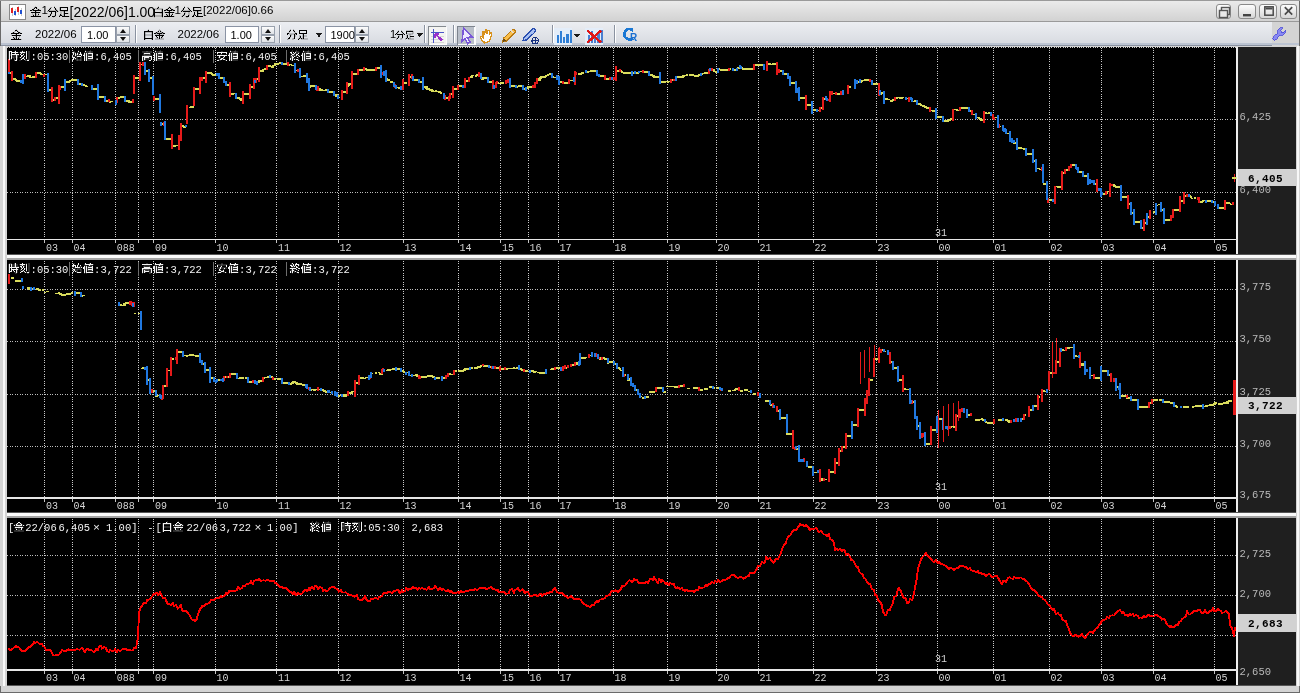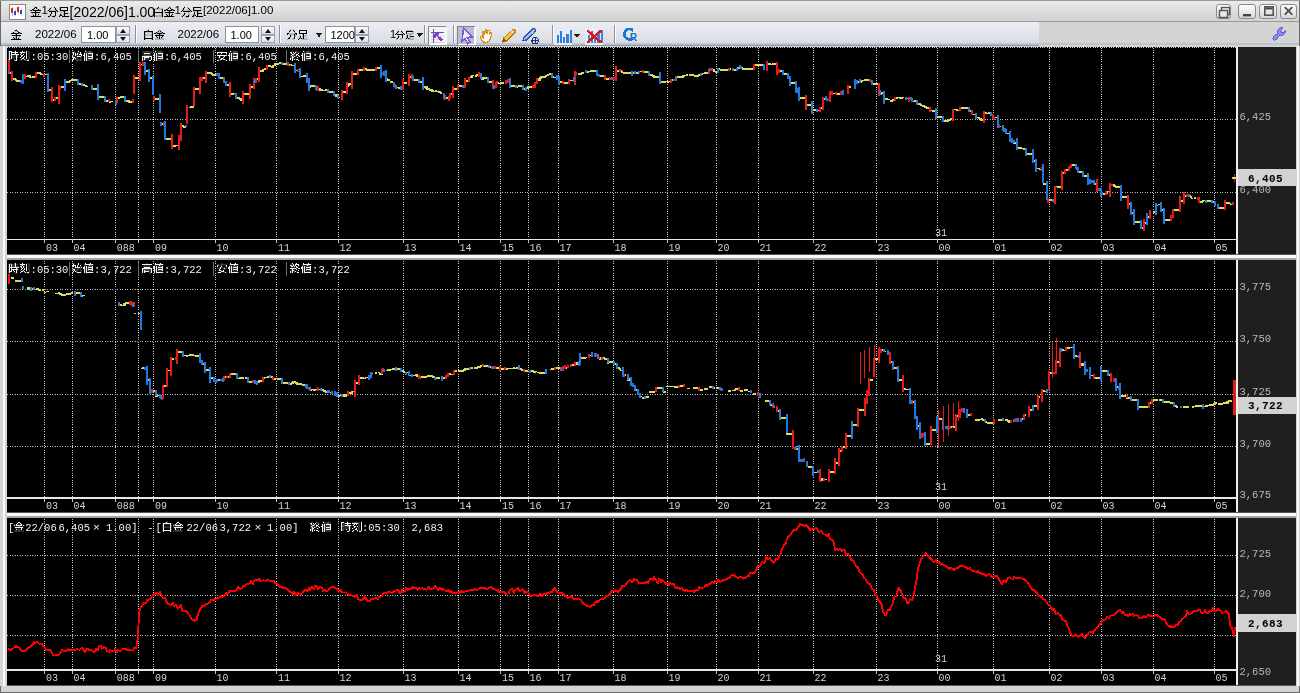--- a/index.html
+++ b/index.html
@@ -1,39 +1,39 @@
 <!DOCTYPE html>
 <html><head><meta charset="utf-8"><style>
 * { margin:0; padding:0; box-sizing:border-box; }
 html,body { width:1300px; height:693px; overflow:hidden; background:#d4d4d4; font-family:"Liberation Sans",sans-serif; }
 #titlebar { position:absolute; left:0; top:0; width:1300px; height:22px;
   background:linear-gradient(#ececec,#d2d2d2); border-bottom:1px solid #9a9a9a; }
 .wbtn { position:absolute; top:4px; height:15px; border:1px solid #8a8a8a; border-radius:3px;
   background:linear-gradient(#fdfdfd,#d6d6d6); }
-#toolbar { position:absolute; left:0; top:22px; width:1039px; height:24px;
+#toolbar { position:absolute; left:0; top:22px; width:1272px; height:24px;
   background:linear-gradient(#eceef2,#d7dae0); border-bottom:1px solid #8b93a2; }
 #toolbar .band { position:absolute; left:0; top:21px; width:1300px; height:2px; background:#bcc4d2; }
 .tlabel { position:absolute; top:5.5px; font-size:11.5px; color:#000; }
 .spin { position:absolute; top:4px; height:17px; background:#fff; border:1px solid #8a93a4; font-size:11px; padding:2px 0 0 5px; }
 .spinbtn { position:absolute; top:4px; width:14px; height:17px; }
 .spinbtn div { position:absolute; left:0; width:14px; height:8.5px; background:linear-gradient(#fcfcfc,#dfe2e6); border:1px solid #99a1ad; }
 .spinbtn div.up { top:0; } .spinbtn div.dn { top:8.5px; }
 .spinbtn div:after { content:""; position:absolute; left:3.2px; border-left:3.4px solid transparent; border-right:3.4px solid transparent; }
 .spinbtn div.up:after { top:1.8px; border-bottom:4px solid #111; }
 .spinbtn div.dn:after { top:1.8px; border-top:4px solid #111; }
 .tsep { position:absolute; top:3px; width:2px; height:18px; border-left:1px solid #8a92a0; border-right:1px solid #ffffff; }
 #client { position:absolute; left:0; top:46px; width:1300px; height:640px; background:#d4d4d4; }
 .vstreak { position:absolute; top:0; width:1.6px; height:640px; background:#f8f8f8; }
 </style></head><body>
 <div id="titlebar">
   <span style="position:absolute;left:30px;top:4px;font-size:12px;color:#000">​</span>
   <span class="tlabel" style="left:41.5px;top:3.5px">1</span>
   <span class="tlabel" style="left:69.5px;top:3.5px;font-size:14px">[2022/06]1.00&nbsp;-</span>
   <span class="tlabel" style="left:174.5px;top:3.5px">1</span>
-  <span class="tlabel" style="left:203px;top:3.5px;font-size:11.5px">[2022/06]1.00</span>
+  <span class="tlabel" style="left:203px;top:3.5px;font-size:11.5px">[2022/06]0.66</span>
   <div class="wbtn" style="left:1216px;width:15px"></div>
   <div class="wbtn" style="left:1238px;width:18px"></div>
   <div class="wbtn" style="left:1259px;width:18px"></div>
   <div class="wbtn" style="left:1280px;width:17px"></div>
   <svg width="1300" height="22" style="position:absolute;left:0;top:0">
     <g transform="translate(1219,7)">
         <rect x="2.5" y="0.5" width="8" height="7" fill="none" stroke="#555" stroke-width="1.4"></rect>
         <rect x="0.5" y="3.5" width="8" height="7" fill="#e8e8e8" stroke="#555" stroke-width="1.4"></rect>
       </g>
     <rect x="1243" y="14" width="8" height="2.4" fill="#444"></rect>
@@ -52,21 +52,21 @@
       <div class="dn"></div>
     </div>
   <div class="tsep" style="left:134.8px"></div>
   <span class="tlabel" style="left:177.5px">2022/06</span>
   <div class="spin" style="left:224.5px;width:34px">1.00</div>
   <div class="spinbtn" style="left:260.5px">
       <div class="up"></div>
       <div class="dn"></div>
     </div>
   <div class="tsep" style="left:278.6px"></div>
-  <div class="spin" style="left:324.5px;width:30px">1200</div>
+  <div class="spin" style="left:324.5px;width:30px">1900</div>
   <div class="spinbtn" style="left:355px">
       <div class="up"></div>
       <div class="dn"></div>
     </div>
   <span class="tlabel" style="left:390px;font-size:11px;top:6px">1</span>
   <div class="tsep" style="left:424px"></div>
   <div class="tsep" style="left:453px"></div>
   <div class="tsep" style="left:551.8px"></div>
   <div class="tsep" style="left:613.5px"></div>
   <div class="band"></div>

